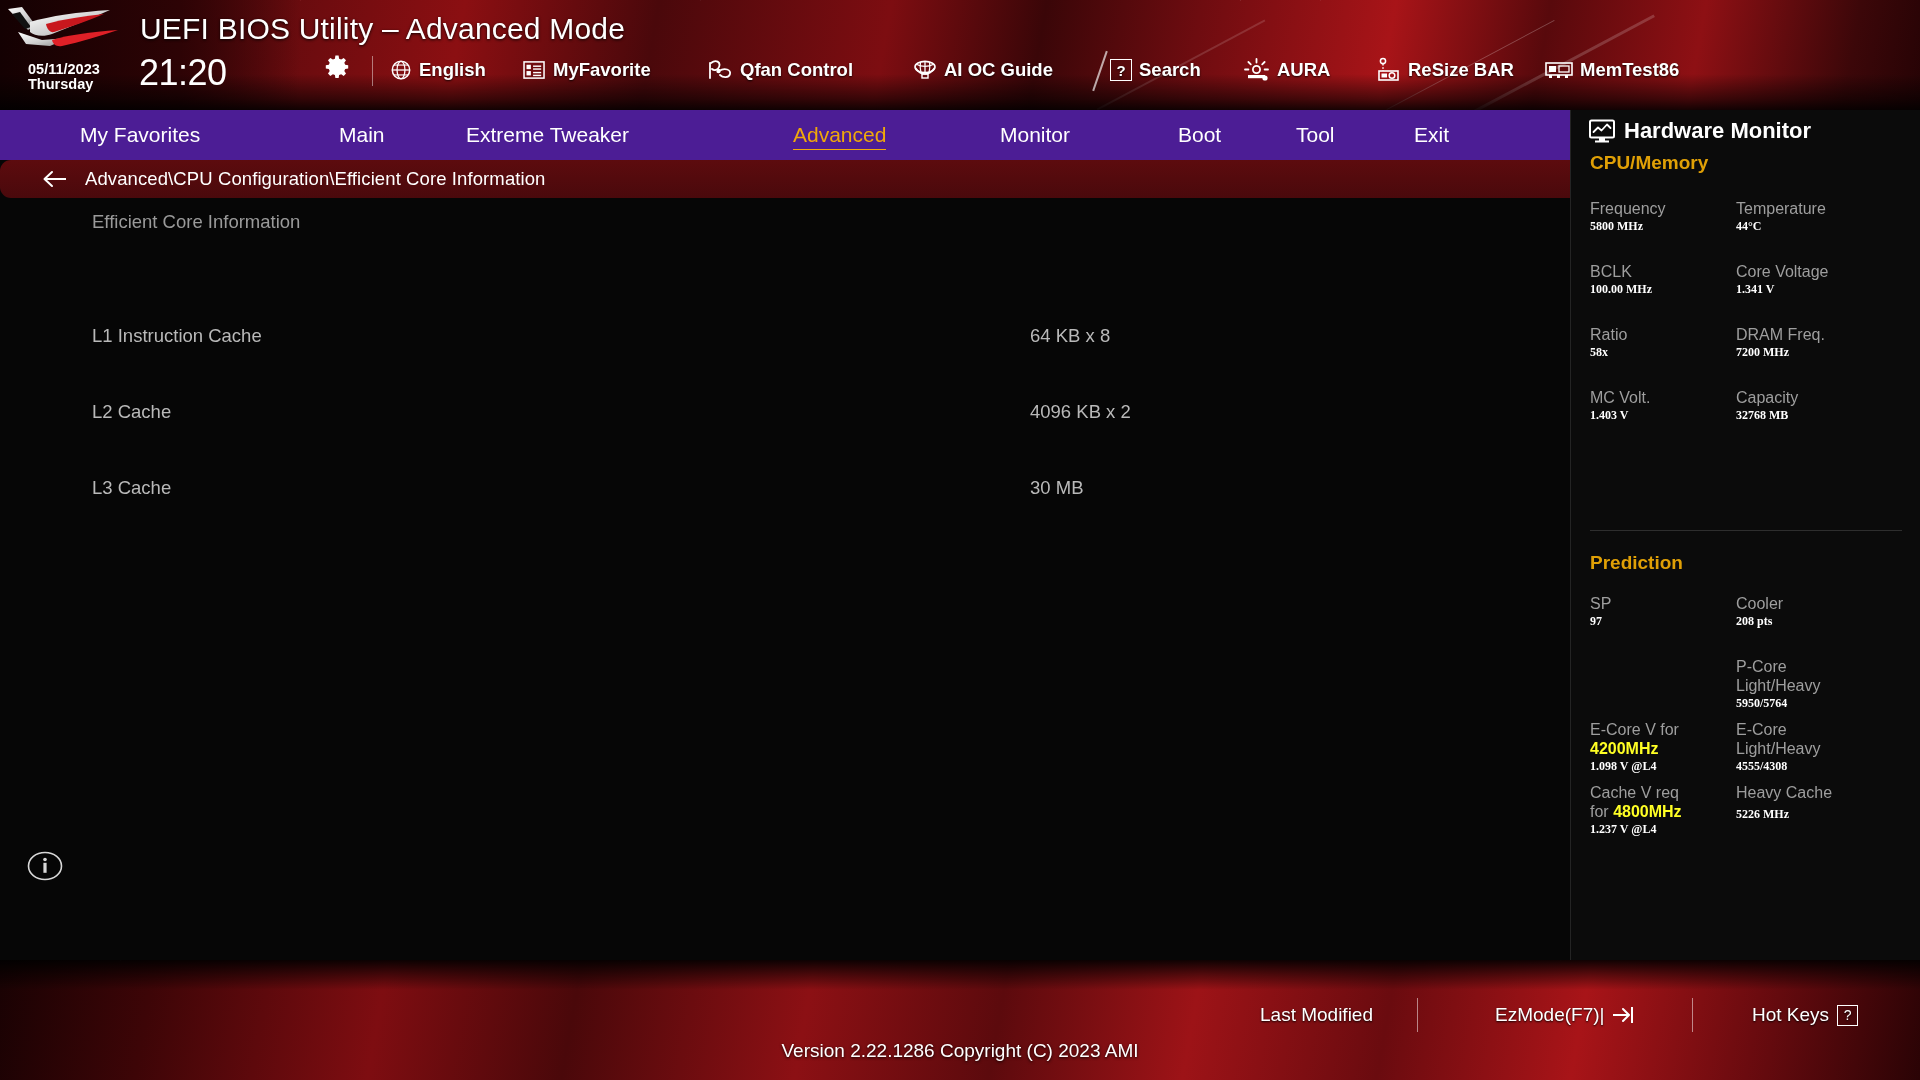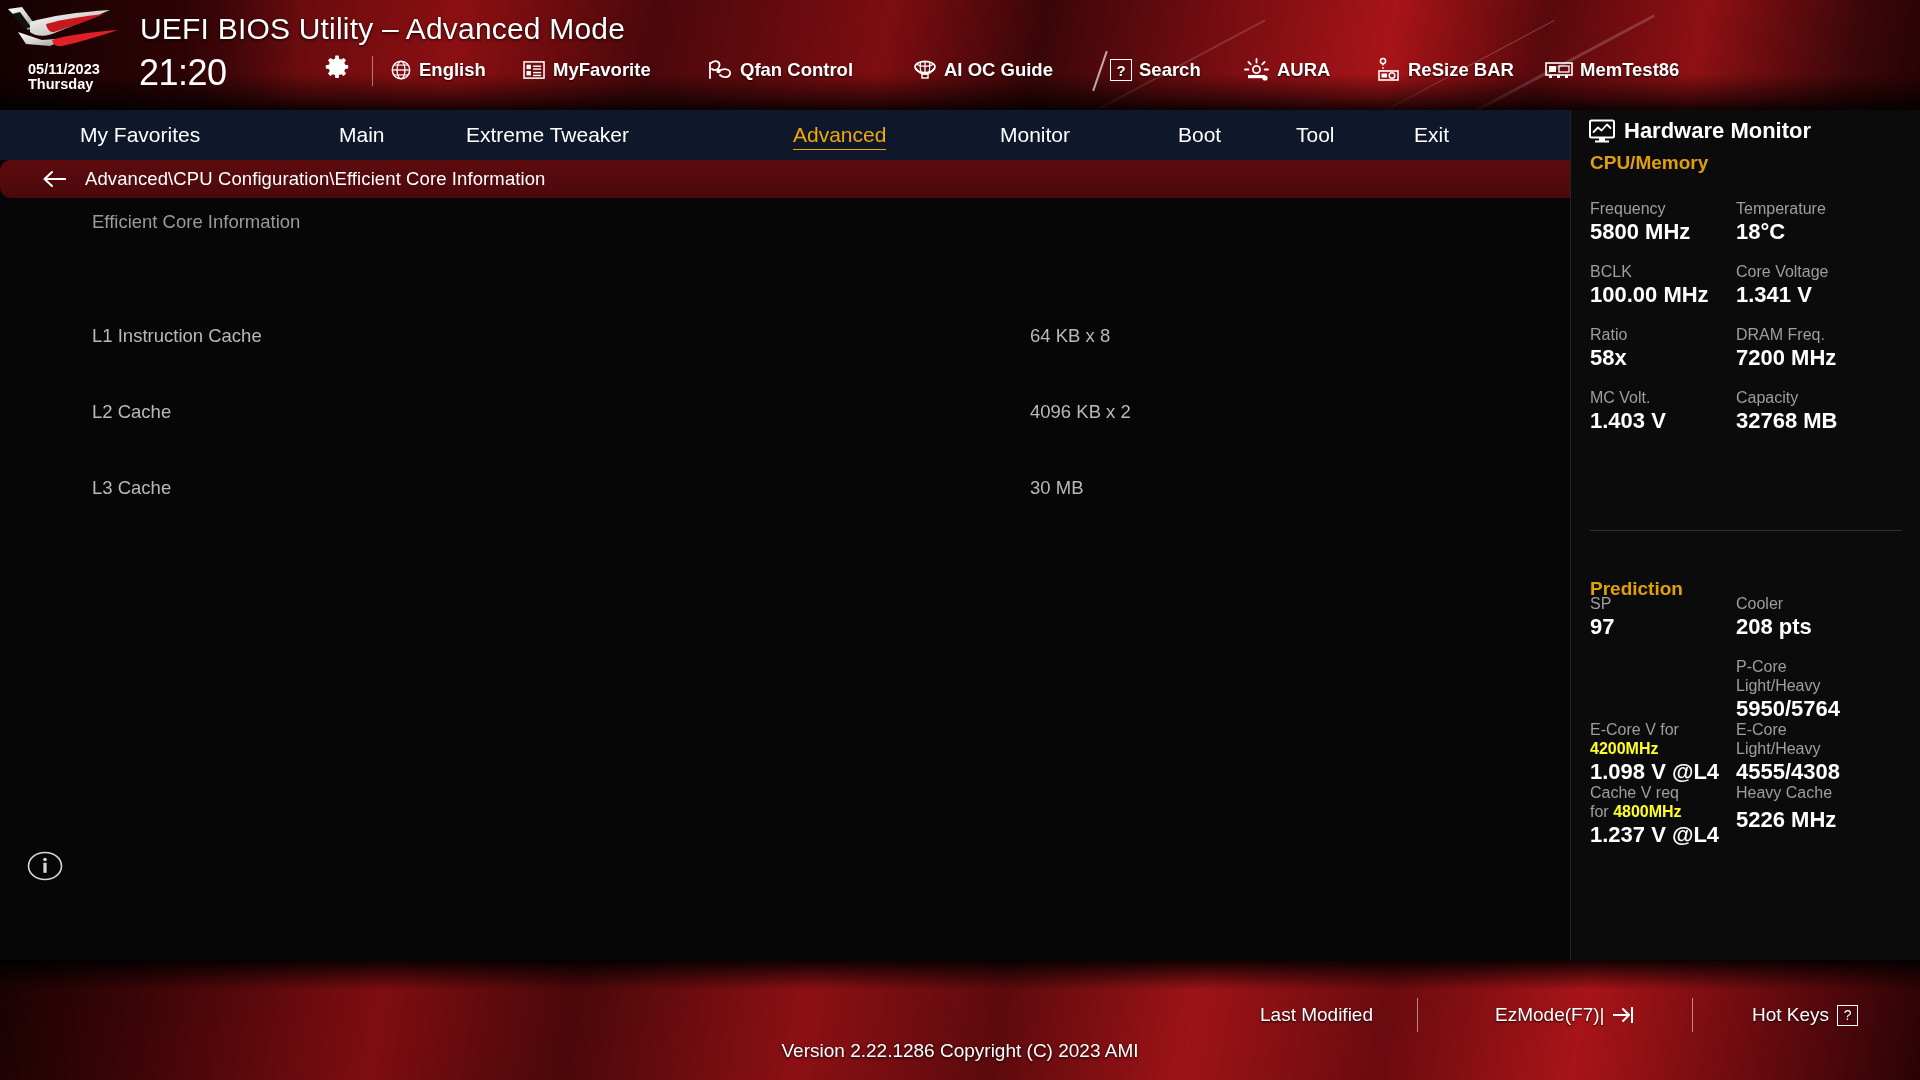--- a/index.html
+++ b/index.html
@@ -63,21 +63,21 @@
     align-items:center; justify-content:center; font-size:15px; font-weight:bold;
   }
   #diag-slash {
     position:absolute; left:1099px; top:50px; width:2px; height:42px;
     background:rgba(255,255,255,.65); transform:rotate(19deg);
   }
 
   
   #menubar {
     position:absolute; left:0; top:110px; width:1570px; height:50px;
-    background:#0f172a;
+    background:#4c1d95;
   }
   .mtab {
     position:absolute; top:0; height:50px; display:flex; align-items:center;
     font-size:21px; color:#ffffff; white-space:nowrap;
   }
   .mtab.active { color:#f0a80a; }
   .mtab.active::after {
     content:""; position:absolute; left:0; right:0; bottom:10px; height:1.5px; background:#f0a80a;
   }
 
@@ -108,21 +108,21 @@
     position:absolute; left:1570px; top:110px; width:389px; height:850px;
     background:#0b0b0b; border-left:1px solid #242424;
   }
   #hw-title {
     position:absolute; left:18px; top:8px; display:flex; align-items:center; gap:9px;
     font-size:22px; font-weight:bold; color:#fff;
   }
   .sec-title { position:absolute; left:19px; font-size:19px; font-weight:bold; color:#e0a006; }
   .kv { position:absolute; width:152px; }
   .kv .k { font-size:16px; color:#9e9e9e; line-height:1.18; }
-  .kv .v { font-size:22px; font-weight:bold; color:#ffffff; line-height:1.22; }
+  .kv .v { font-size:12px; font-weight:bold; color:#ffffff; line-height:1.22;font-family:Liberation Serif, serif; }
   .kv .k .hi { color:#ffff24; font-weight:bold; }
   #sb-divider { position:absolute; left:19px; top:420px; width:312px; height:1px; background:#2e2e2e; }
 
   
   #bottombar {
     position:absolute; left:0; top:960px; width:1920px; height:120px;
     background:
       linear-gradient(118deg, rgba(255,255,255,0.12) 0 1px, transparent 1px 100%) 640px 0/380px 120px no-repeat,
       linear-gradient(118deg, rgba(255,255,255,0.09) 0 1px, transparent 1px 100%) 120px 0/380px 120px no-repeat,
       linear-gradient(118deg, rgba(255,255,255,0.07) 0 1px, transparent 1px 100%) 1560px 0/380px 120px no-repeat,
@@ -352,21 +352,21 @@
   </div>
 
   <div class="sec-title" style="top:42px;">CPU/Memory</div>
 
   <div class="kv" style="left:19px; top:90px;">
     <div class="k">Frequency</div>
     <div class="v">5800 MHz</div>
   </div>
   <div class="kv" style="left:165px; top:90px;">
     <div class="k">Temperature</div>
-    <div class="v">18°C</div>
+    <div class="v">44°C</div>
   </div>
 
   <div class="kv" style="left:19px; top:153px;">
     <div class="k">BCLK</div>
     <div class="v">100.00 MHz</div>
   </div>
   <div class="kv" style="left:165px; top:153px;">
     <div class="k">Core Voltage</div>
     <div class="v">1.341 V</div>
   </div>
@@ -384,21 +384,21 @@
     <div class="k">MC Volt.</div>
     <div class="v">1.403 V</div>
   </div>
   <div class="kv" style="left:165px; top:279px;">
     <div class="k">Capacity</div>
     <div class="v">32768 MB</div>
   </div>
 
   <div id="sb-divider"></div>
 
-  <div class="sec-title" style="top:442px;margin-top:26px;">Prediction</div>
+  <div class="sec-title" style="top:442px;">Prediction</div>
 
   <div class="kv" style="left:19px; top:485px;">
     <div class="k">SP</div>
     <div class="v">97</div>
   </div>
   <div class="kv" style="left:165px; top:485px;">
     <div class="k">Cooler</div>
     <div class="v">208 pts</div>
   </div>
 

